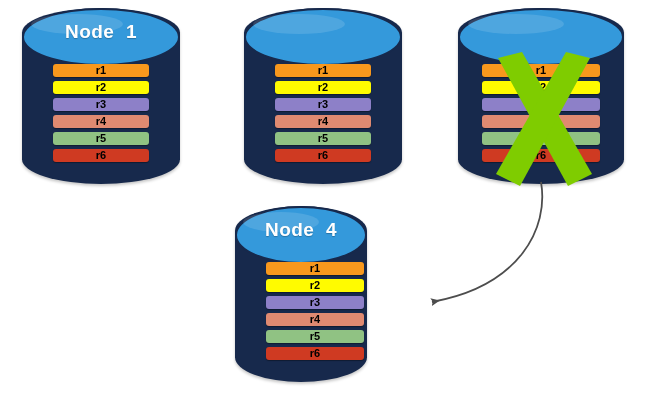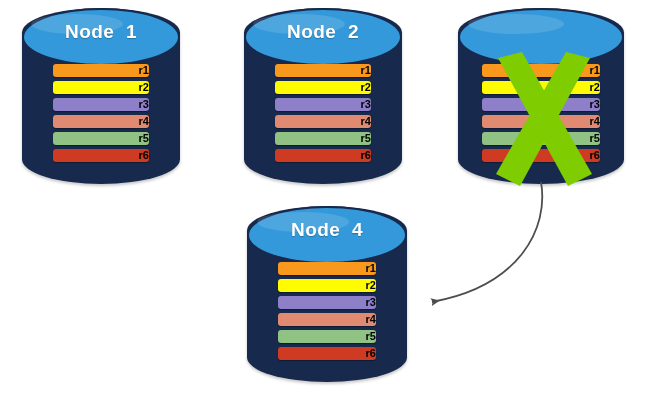--- a/index.html
+++ b/index.html
@@ -76,21 +76,21 @@
   .rows {
     position: absolute;
   }
   .row-bar {
     position: absolute;
     height: 13px;
     border-radius: 3px;
     color: #000000;
     font-size: 11px;
     font-weight: bold;
-    text-align: right;
+    text-align: center;
     line-height: 13px;
     box-sizing: border-box;
     box-shadow: 0 1px 1px rgba(0,0,0,0.35);
   }
 
   
   .fail-x {
     position: absolute;
     pointer-events: none;
   }
@@ -120,21 +120,20 @@
         <div class="row-bar" style="background: rgb(141, 128, 200); left: 0px; width: 100%; top: 90px;">r3</div>
         <div class="row-bar" style="background: rgb(224, 138, 113); left: 0px; width: 100%; top: 107px;">r4</div>
         <div class="row-bar" style="background: rgb(144, 194, 131); left: 0px; width: 100%; top: 124px;">r5</div>
         <div class="row-bar" style="background: rgb(207, 58, 34); left: 0px; width: 100%; top: 141px;">r6</div>
       </div>
     </div>
     <div class="node" style="left: 244px; top: 8px; width: 158px; height: 176px;">
       <div class="cyl-body" style="background: rgb(23, 41, 76);"></div>
       <div class="cyl-top" style="background: rgb(52, 153, 219);"></div>
       <div class="cyl-top-shine"></div>
-      <div class="node-label">Node  2</div>
       <div class="rows" style="left: 31px; right: 31px; top: 0px; width: 96px; height: 176px;">
         <div class="row-bar" style="background: rgb(248, 152, 29); left: 0px; width: 100%; top: 56px;">r1</div>
         <div class="row-bar" style="background: rgb(255, 251, 0); left: 0px; width: 100%; top: 73px;">r2</div>
         <div class="row-bar" style="background: rgb(141, 128, 200); left: 0px; width: 100%; top: 90px;">r3</div>
         <div class="row-bar" style="background: rgb(224, 138, 113); left: 0px; width: 100%; top: 107px;">r4</div>
         <div class="row-bar" style="background: rgb(144, 194, 131); left: 0px; width: 100%; top: 124px;">r5</div>
         <div class="row-bar" style="background: rgb(207, 58, 34); left: 0px; width: 100%; top: 141px;">r6</div>
       </div>
     </div>
     <div class="node" style="left: 458px; top: 8px; width: 166px; height: 176px;">
@@ -147,21 +146,21 @@
         <div class="row-bar" style="background: rgb(141, 128, 200); left: 0px; width: 100%; top: 90px;">r3</div>
         <div class="row-bar" style="background: rgb(224, 138, 113); left: 0px; width: 100%; top: 107px;">r4</div>
         <div class="row-bar" style="background: rgb(144, 194, 131); left: 0px; width: 100%; top: 124px;">r5</div>
         <div class="row-bar" style="background: rgb(207, 58, 34); left: 0px; width: 100%; top: 141px;">r6</div>
       </div>
       <svg width="100" height="136" viewBox="0 0 100 136" class="fail-x" style="left: 36px; top: 44px;">
         <path d="M 4 6 L 28 0 L 98 122 L 74 134 Z" fill="#7fcc00"></path>
         <path d="M 96 6 L 72 0 L 2 122 L 26 134 Z" fill="#7fcc00"></path>
       </svg>
     </div>
-    <div class="node" style="left: 247px; top: 206px; width: 160px; height: 176px;">
+    <div class="node" style="left: 235px; top: 206px; width: 132px; height: 176px;">
       <div class="cyl-body" style="background: rgb(23, 41, 76);"></div>
       <div class="cyl-top" style="background: rgb(52, 153, 219);"></div>
       <div class="cyl-top-shine"></div>
       <div class="node-label">Node  4</div>
       <div class="rows" style="left: 31px; right: 31px; top: 0px; width: 98px; height: 176px;">
         <div class="row-bar" style="background: rgb(248, 152, 29); left: 0px; width: 100%; top: 56px;">r1</div>
         <div class="row-bar" style="background: rgb(255, 251, 0); left: 0px; width: 100%; top: 73px;">r2</div>
         <div class="row-bar" style="background: rgb(141, 128, 200); left: 0px; width: 100%; top: 90px;">r3</div>
         <div class="row-bar" style="background: rgb(224, 138, 113); left: 0px; width: 100%; top: 107px;">r4</div>
         <div class="row-bar" style="background: rgb(144, 194, 131); left: 0px; width: 100%; top: 124px;">r5</div>

